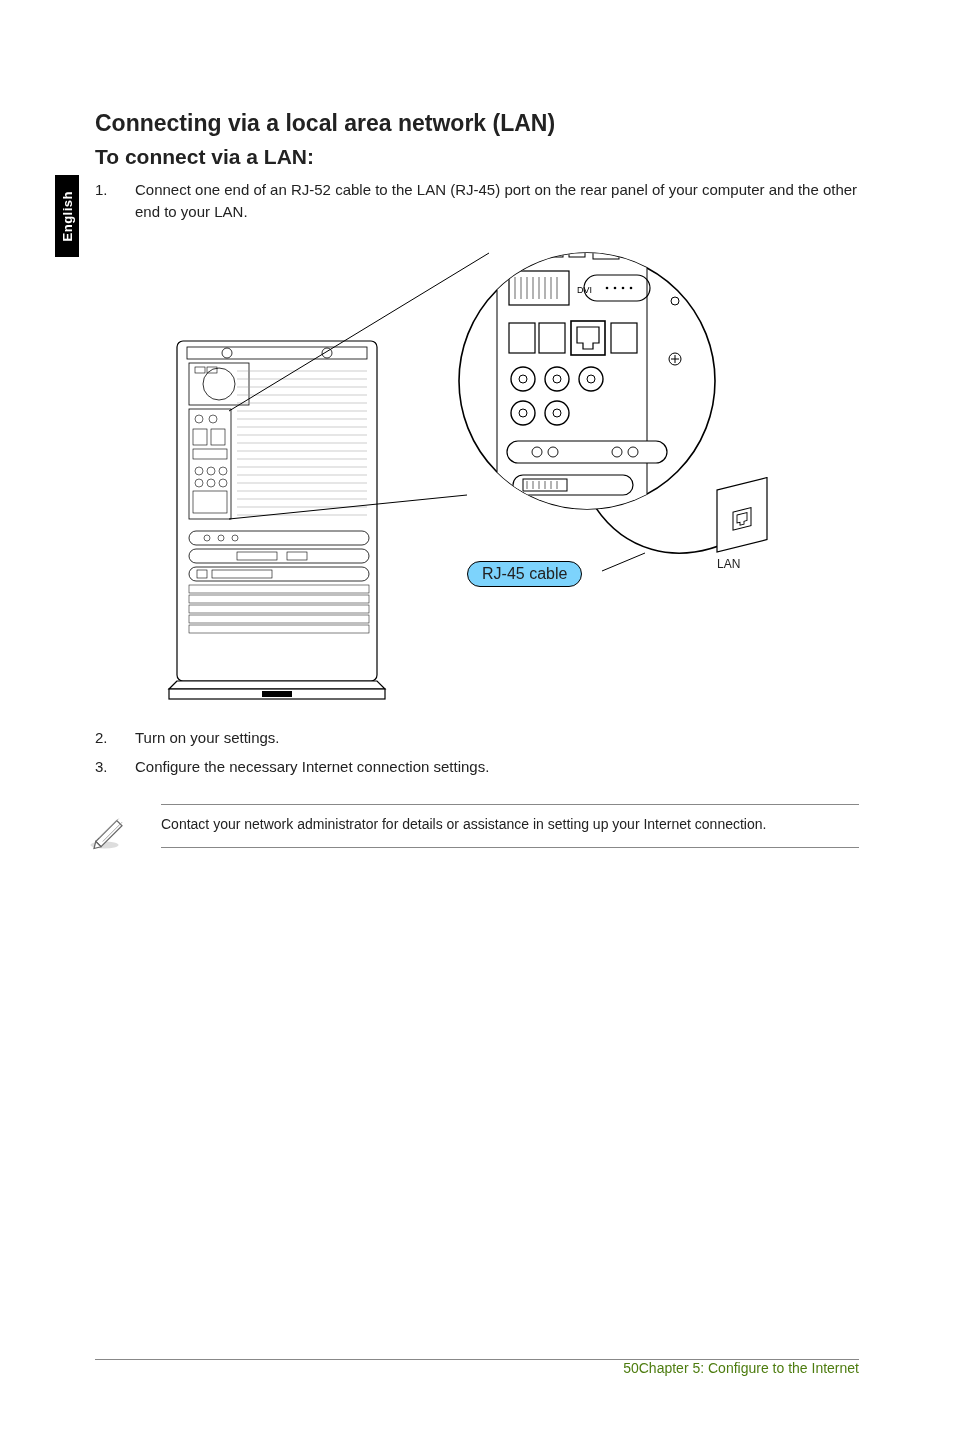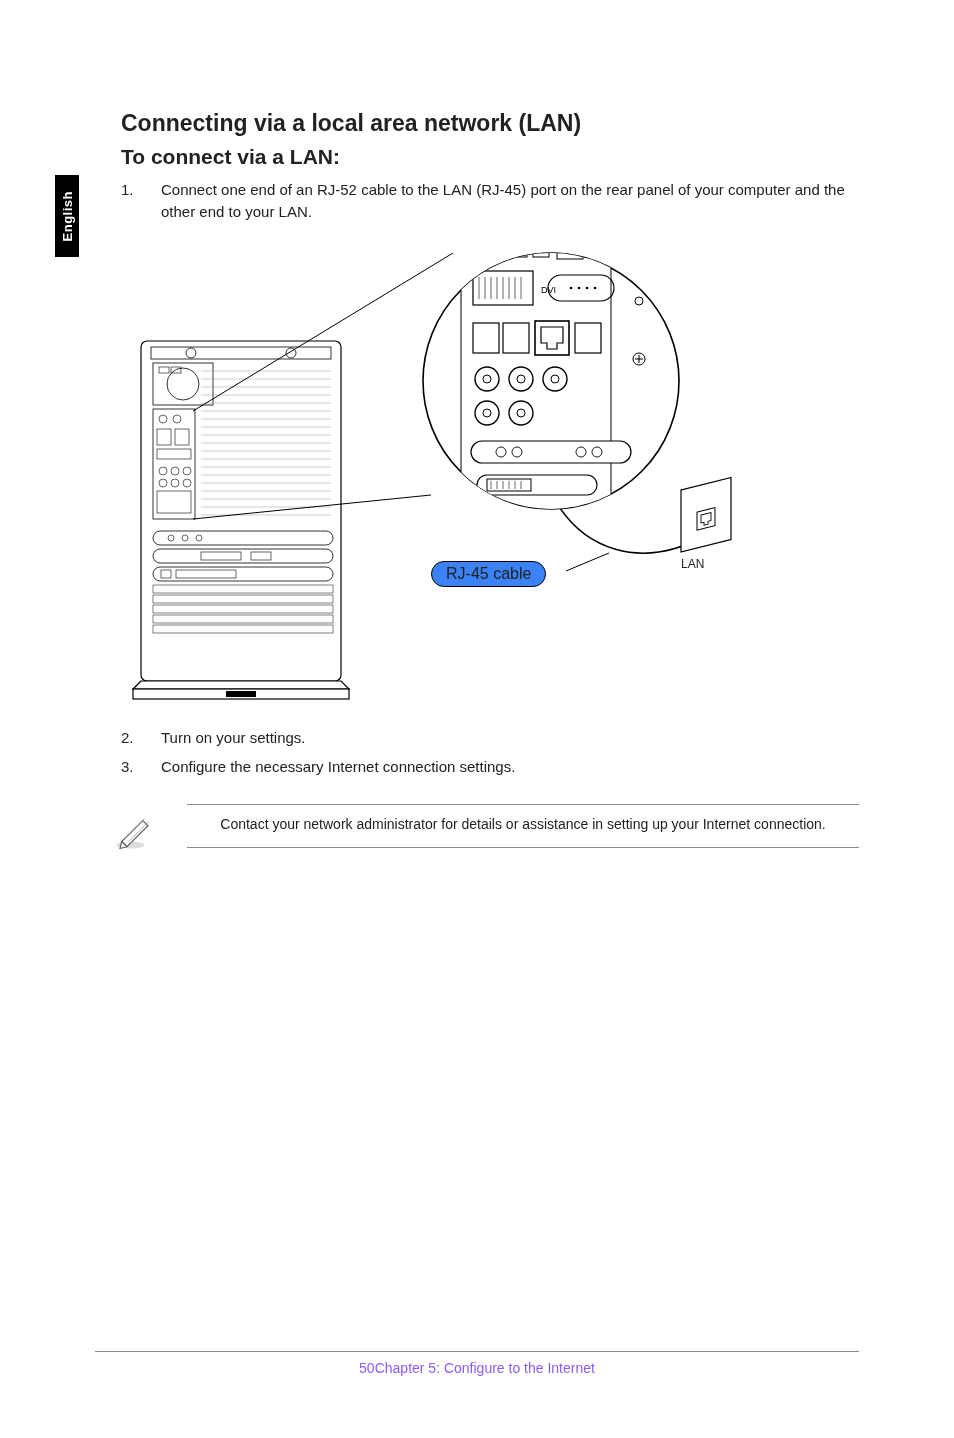--- a/index.html
+++ b/index.html
@@ -1,36 +1,36 @@
 <!DOCTYPE html>
 <html><head>
 <meta charset="utf-8">
 <style>
   * { box-sizing: border-box; margin: 0; padding: 0; }
   html, body { width: 954px; height: 1438px; background: #fff; font-family: Arial, Helvetica, sans-serif; color: #222; }
   .page { position: relative; width: 954px; height: 1438px; padding: 110px 95px 60px 95px; }
   .side-tab { position: absolute; left: 55px; top: 175px; width: 24px; height: 82px; background: #000; display: flex; align-items: center; justify-content: center; }
   .side-tab span { color: #fff; font-size: 13px; font-weight: bold; writing-mode: vertical-rl; transform: rotate(180deg); letter-spacing: 0.5px; }
-  .content { margin-left: 26px; }
+  .content { margin-left: 0; }
   .h1 { font-size: 23px; font-weight: bold; margin-bottom: 8px; }
   .subhead { font-size: 21px; font-weight: bold; margin-bottom: 10px; }
   .step { display: flex; font-size: 15px; line-height: 1.45; margin-bottom: 8px; }
   .step .num { width: 40px; flex-shrink: 0; }
   .step .txt { flex: 1; }
-  .figure-wrap { width: 100%; display: flex; margin: 18px 0 26px 0; }
+  .figure-wrap { width: 100%; display: flex; justify-content: center; margin: 18px 0 26px 0; }
   .figure { position: relative; width: 640px; height: 460px; }
   .tower { position: absolute; left: 10px; top: 90px; width: 240px; height: 370px; }
   .zoom { position: absolute; left: 300px; top: 0; width: 260px; height: 280px; }
-  .cable-label { position: absolute; left: 310px; top: 320px; background: #3b82f6; border: 1.5px solid #000; border-radius: 18px; padding: 3px 14px; font-size: 16px; font-family: Arial, sans-serif; }
+  .cable-label { position: absolute; left: 310px; top: 320px; background: #7dd3fc; border: 1.5px solid #000; border-radius: 18px; padding: 3px 14px; font-size: 16px; font-family: Arial, sans-serif; }
   .lan-label { position: absolute; left: 560px; top: 316px; font-size: 12px; font-family: Arial, sans-serif; }
   .wall-plate { position: absolute; left: 556px; top: 236px; width: 64px; height: 80px; }
-  .note-block { display: flex; align-items: flex-start; gap: 32px; margin-top: 26px; text-align: center; }
+  .note-block { display: flex; align-items: flex-start; gap: 32px; margin-top: 26px; }
   .note-icon { width: 42px; height: 42px; flex-shrink: 0; margin-left: -8px; margin-top: 6px; }
   .note-text-wrap { flex: 1; border-top: 1px solid #888; border-bottom: 1px solid #888; padding: 10px 0 12px 0; font-size: 14px; line-height: 1.4; }
-  .footer { position: absolute; left: 95px; right: 95px; bottom: 62px; border-top: 1px solid #888; padding-top: 8px; display: flex; justify-content: center; font-size: 14px; color: #8b5cf6; }
+  .footer { position: absolute; left: 95px; right: 95px; bottom: 62px; border-top: 1px solid #888; padding-top: 0; display: flex; justify-content: flex-end; font-size: 14px; color: #4d7c0f; }
   svg { display: block; }
 </style>
 </head>
 <body>
 
 <div class="page">
 
   <div class="side-tab">
     <span>English</span>
   </div>

